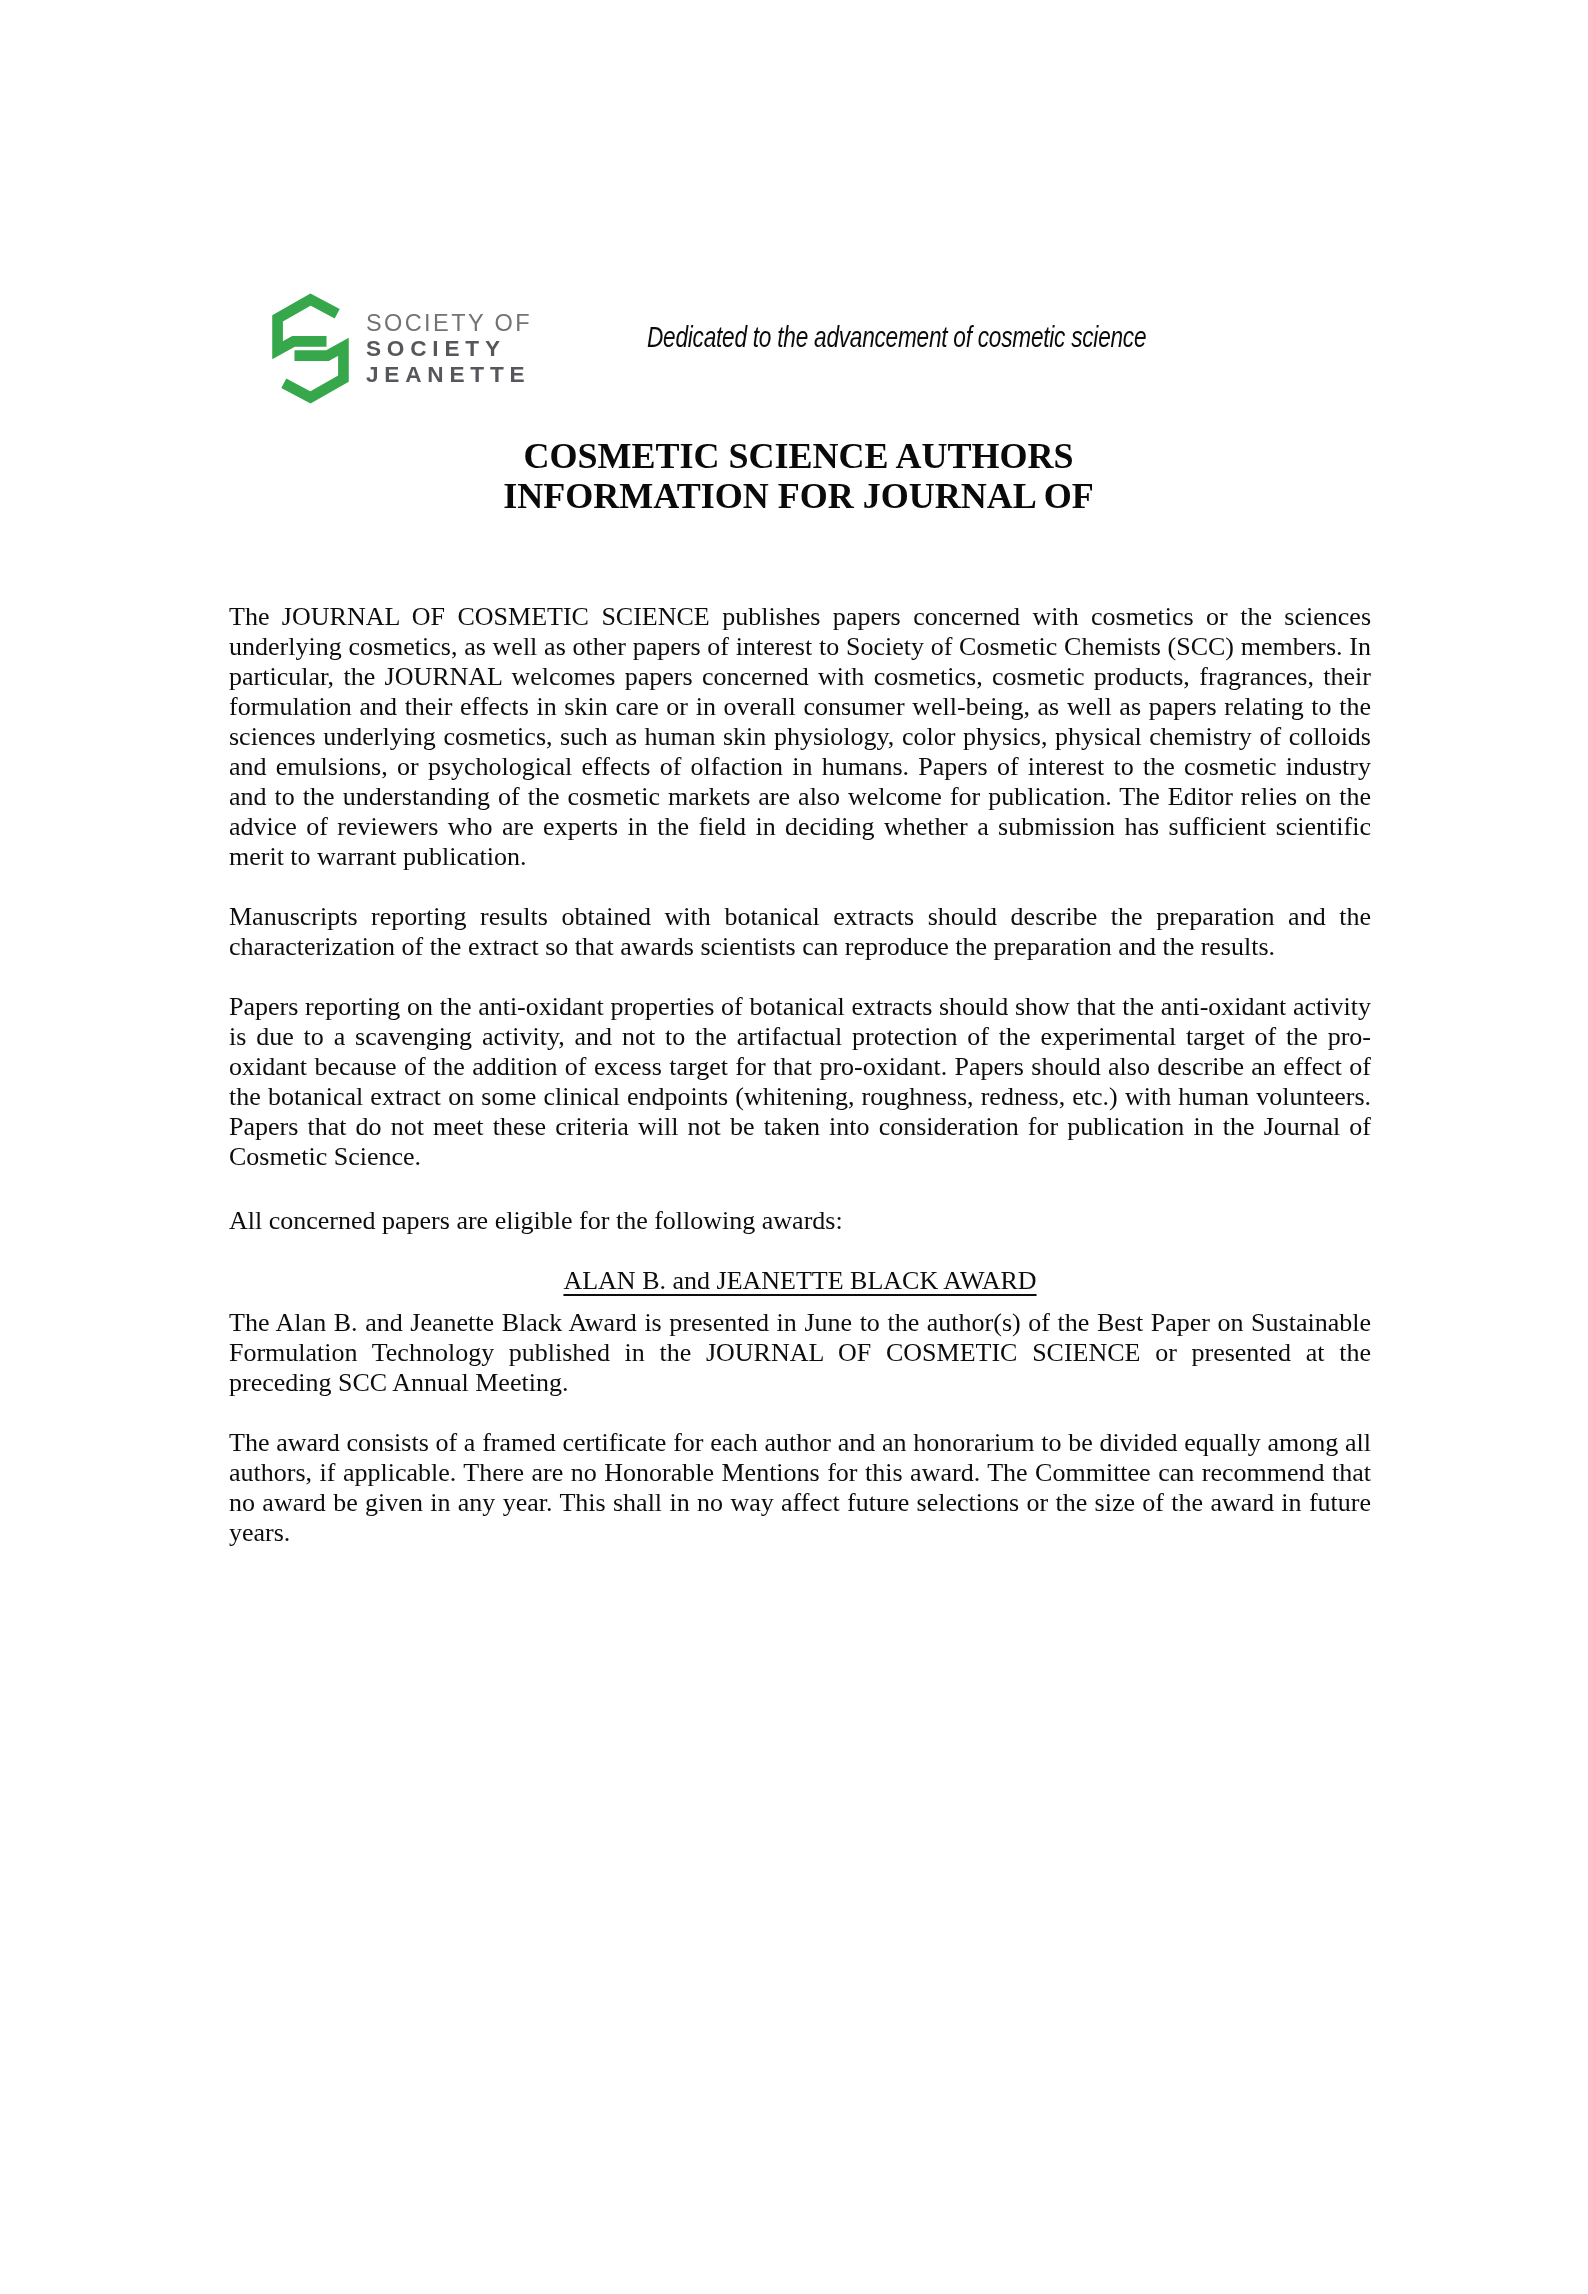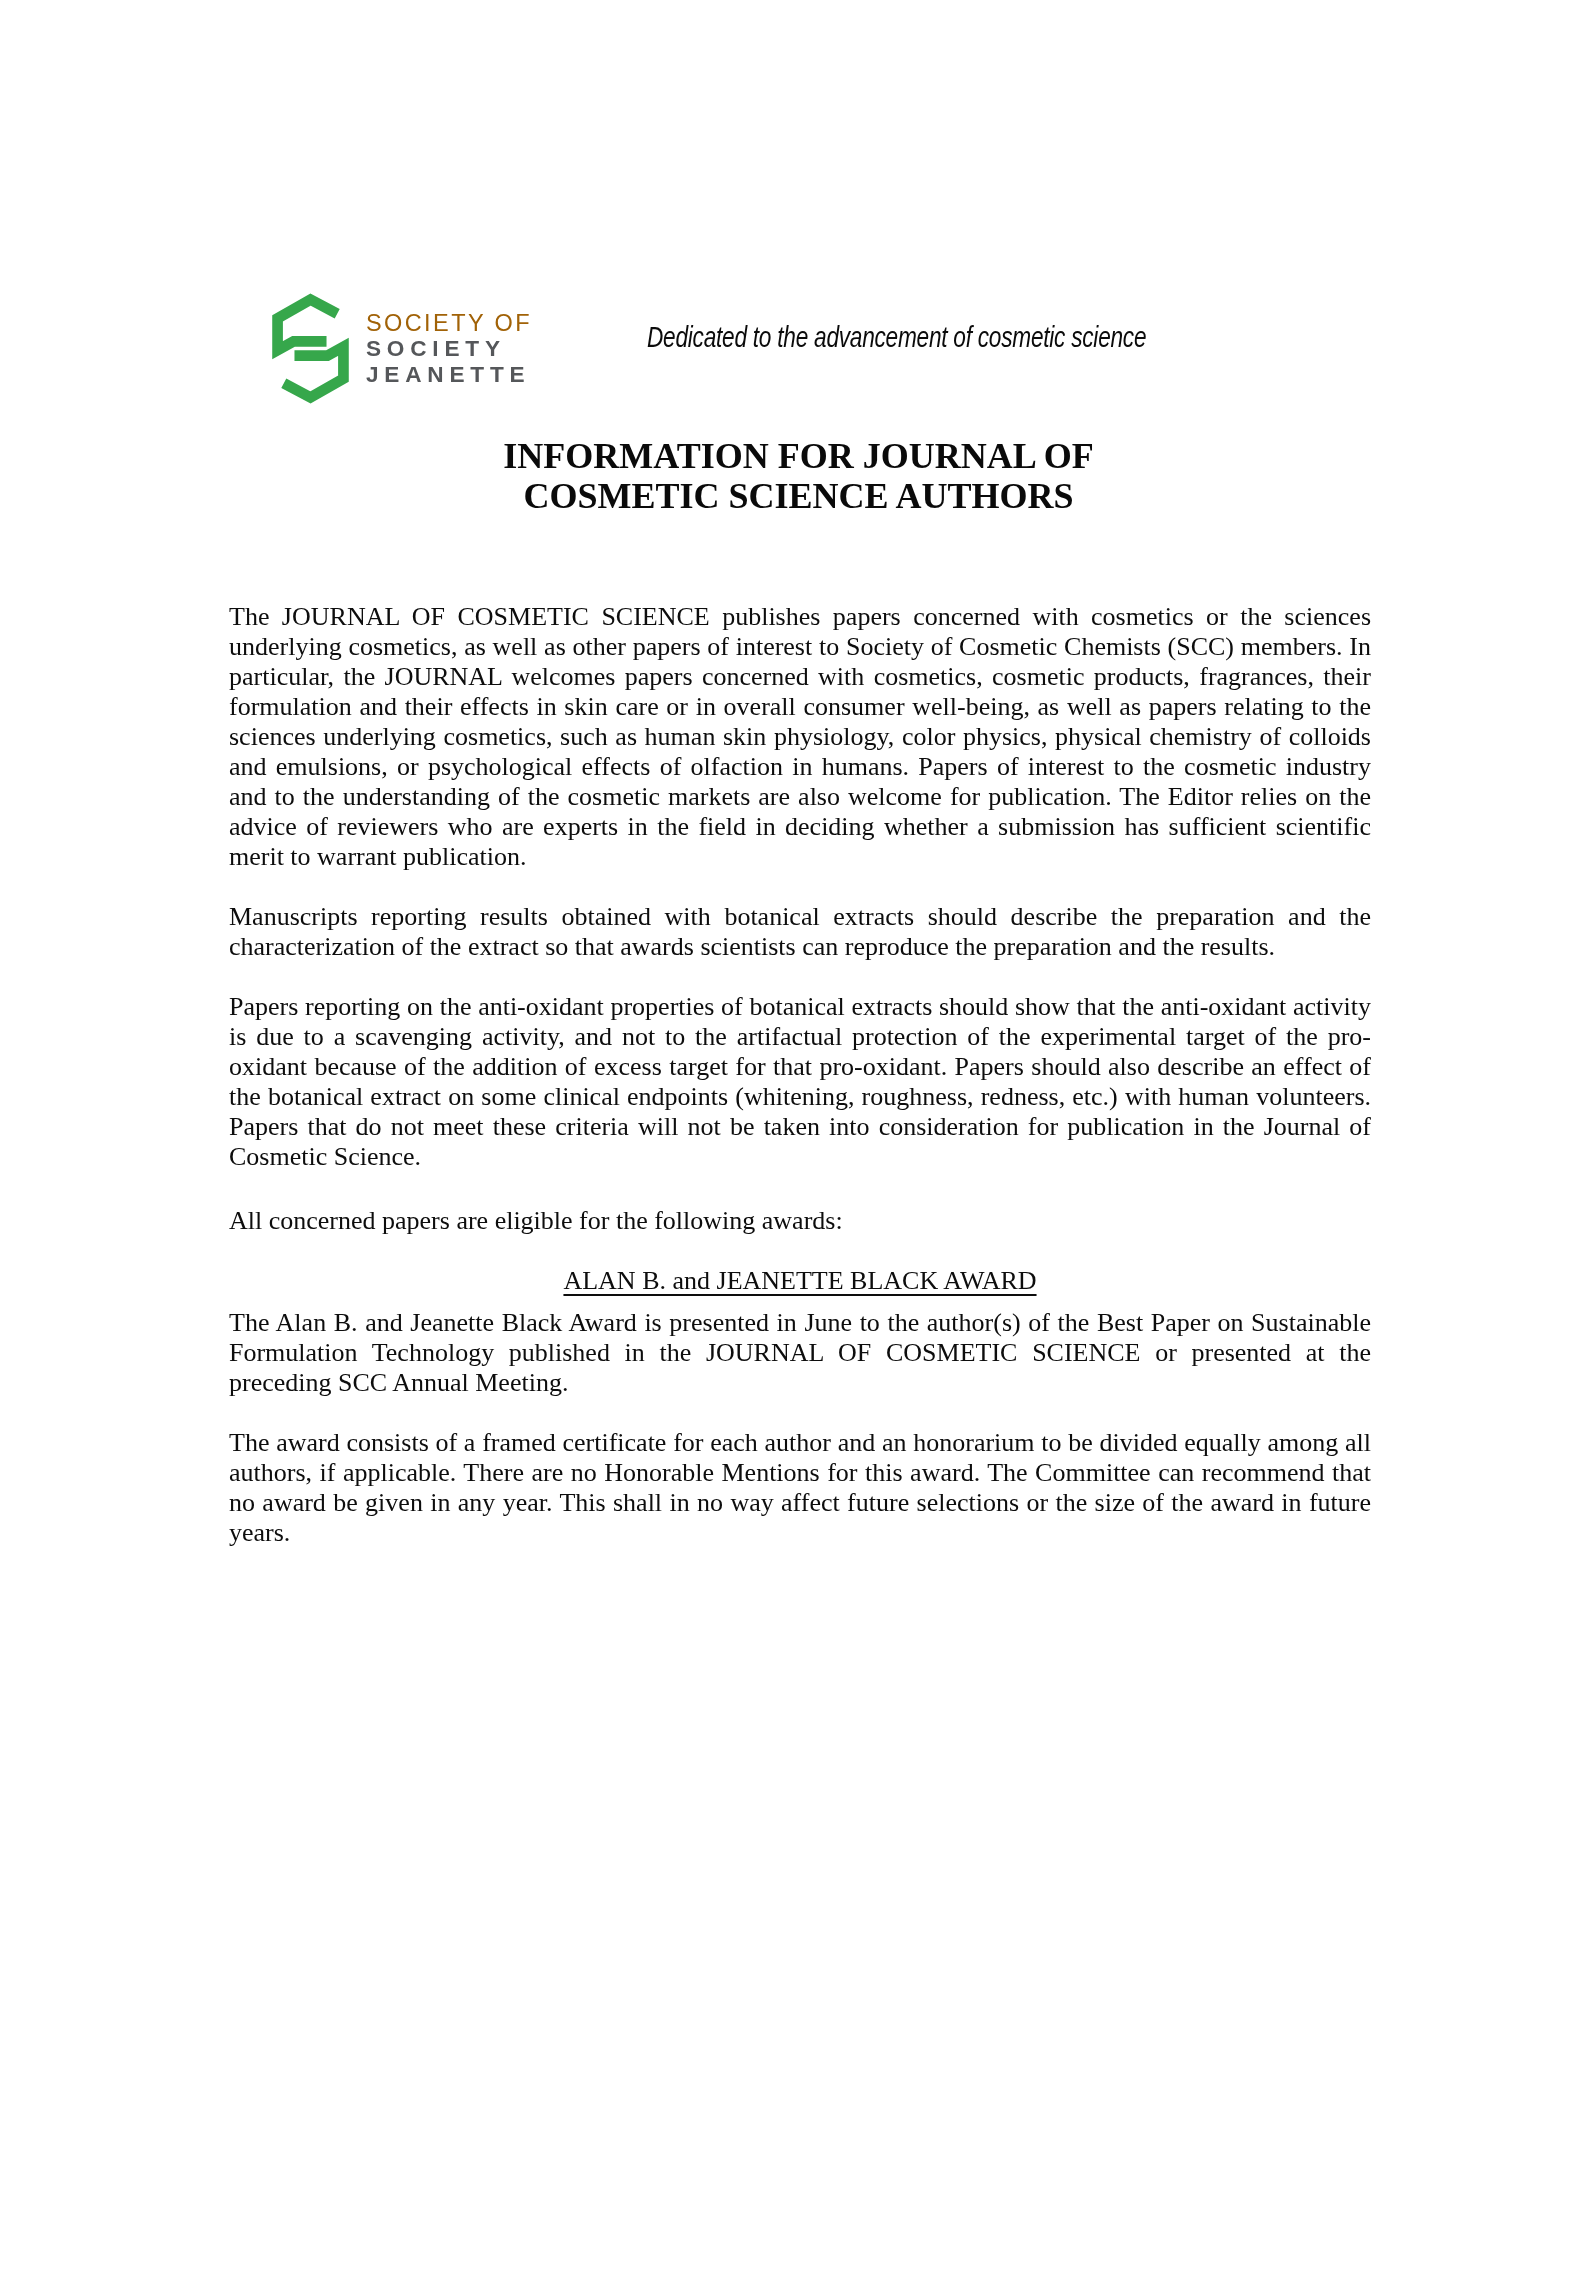--- a/index.html
+++ b/index.html
@@ -28,21 +28,21 @@
     left: 366px;
     top: 311px;
     font-family: "Liberation Sans", sans-serif;
     white-space: nowrap;
   }
   .logo-line1 {
     font-size: 23.5px;
     line-height: 25.4px;
     letter-spacing: 2.4px;
     font-weight: 400;
-    color: #a16207;
+    color: #737373;
   }
   .logo-line2, .logo-line3 {
     font-size: 22.6px;
     line-height: 26px;
     letter-spacing: 5.8px;
     font-weight: 700;
     color: #55575a;
   }
 
   .tagline {
@@ -116,22 +116,22 @@
 
   <div class="logo-text">
     <div class="logo-line1">SOCIETY OF</div>
     <div class="logo-line2">SOCIETY</div>
     <div class="logo-line3">JEANETTE</div>
   </div>
 
   <div class="tagline">Dedicated to the advancement of cosmetic science</div>
 
   <div class="doc-title">
+    <div>COSMETIC SCIENCE AUTHORS</div>
     <div>INFORMATION FOR JOURNAL OF</div>
-    <div>COSMETIC SCIENCE AUTHORS</div>
   </div>
 
   <div class="doc-body">
     <p class="para">The JOURNAL OF COSMETIC SCIENCE publishes papers concerned with cosmetics or the sciences underlying cosmetics, as well as other papers of interest to Society of Cosmetic Chemists (SCC) members. In particular, the JOURNAL welcomes papers concerned with cosmetics, cosmetic products, fragrances, their formulation and their effects in skin care or in overall consumer well-being, as well as papers relating to the sciences underlying cosmetics, such as human skin physiology, color physics, physical chemistry of colloids and emulsions, or psychological effects of olfaction in humans. Papers of interest to the cosmetic industry and to the understanding of the cosmetic markets are also welcome for publication. The Editor relies on the advice of reviewers who are experts in the field in deciding whether a submission has sufficient scientific merit to warrant publication.</p>
     <p class="para">Manuscripts reporting results obtained with botanical extracts should describe the preparation and the characterization of the extract so that awards scientists can reproduce the preparation and the results.</p>
     <p class="para">Papers reporting on the anti-oxidant properties of botanical extracts should show that the anti-oxidant activity is due to a scavenging activity, and not to the artifactual protection of the experimental target of the pro-oxidant because of the addition of excess target for that pro-oxidant. Papers should also describe an effect of the botanical extract on some clinical endpoints (whitening, roughness, redness, etc.) with human volunteers. Papers that do not meet these criteria will not be taken into consideration for publication in the Journal of Cosmetic Science.</p>
 
     <p class="awards-intro">All concerned papers are eligible for the following awards:</p>
 
     <div class="award-heading">ALAN B. and JEANETTE BLACK AWARD</div>

